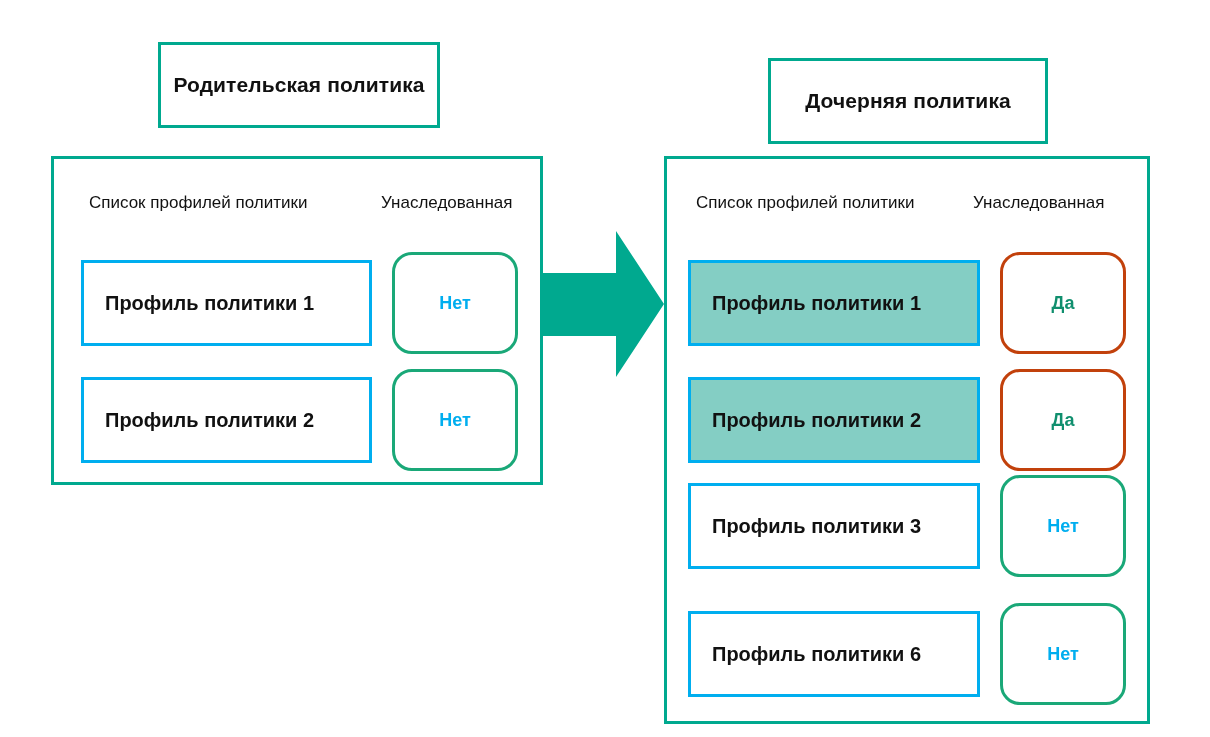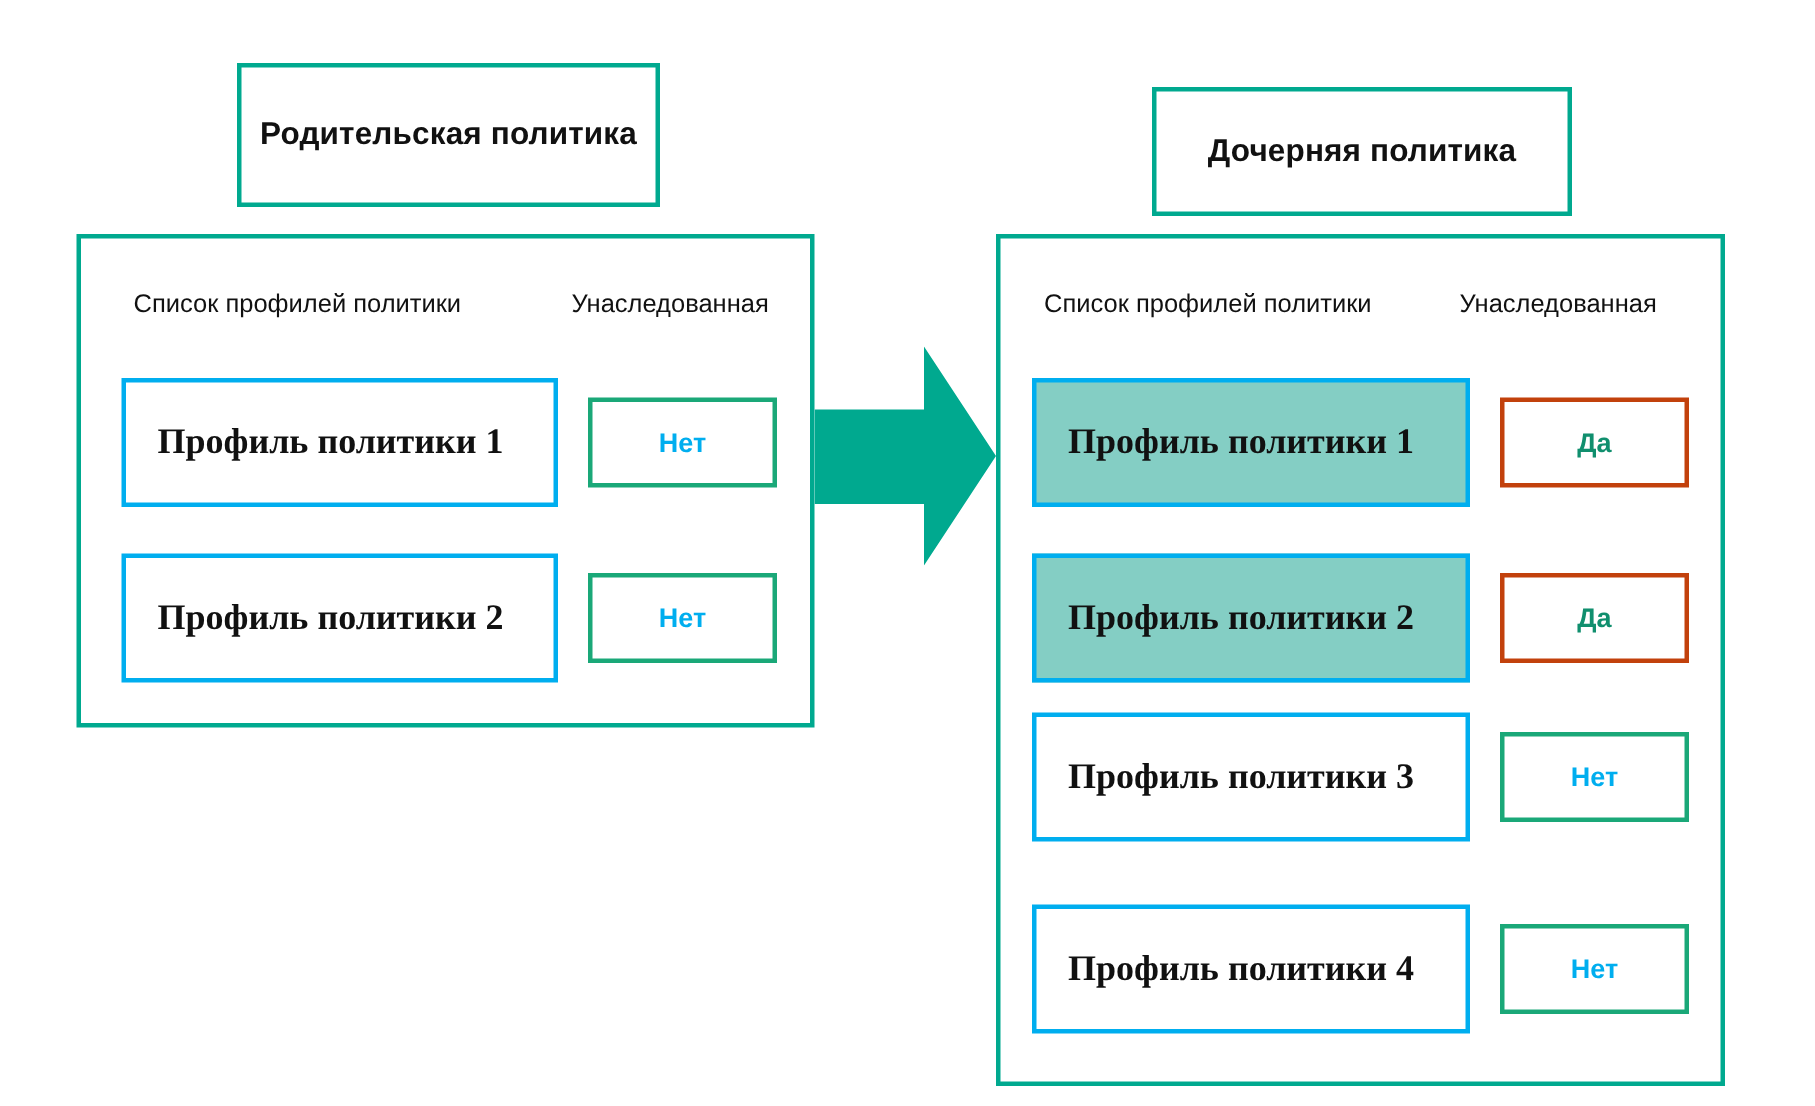--- a/index.html
+++ b/index.html
@@ -29,21 +29,21 @@
     align-items: center;
     justify-content: center;
     text-align: center;
     color: #111111;
     font-weight: bold;
     font-size: 21px;
     line-height: 1.32;
     letter-spacing: 0.1px;
     padding: 4px 10px;
   }
-  #title-parent { left: 158px; top: 42px; width: 282px; height: 96px; }
+  #title-parent { left: 158px; top: 42px; width: 282px; height: 86px; }
   #title-child  { left: 768px; top: 58px; width: 280px; height: 86px; }
 
   
   .panel {
     position: absolute;
     box-sizing: border-box;
     border: 3px solid #00a98f;
     background: #ffffff;
   }
   #panel-parent { left: 51px;  top: 156px; width: 492px; height: 329px; }
@@ -74,36 +74,36 @@
   .profile-box {
     box-sizing: border-box;
     border: 3px solid #00aeef;
     background: #ffffff;
     height: 86px;
     display: flex;
     align-items: center;
     padding-left: 21px;
     color: #111111;
     font-weight: bold;
-    font-size: 24px;
+    font-size: 20px;
     white-space: nowrap;
-    font-family: Liberation Serif, serif;
   }
   .profile-box.highlighted {
     background: #84cec4;
   }
   .value-box {
     box-sizing: border-box;
-    height: 60px;
+    height: 102px;
     background: #ffffff;
     display: flex;
     align-items: center;
     justify-content: center;
     font-weight: bold;
     font-size: 18px;
+    border-radius: 20px;
   }
   .value-box.no {
     border: 3px solid #1aa878;
     color: #00aeef;
   }
   .value-box.yes {
     border: 3px solid #c2410c;
     color: #108f6e;
   }
 
@@ -204,21 +204,21 @@
     <div id="pc-row-2" class="row">
       <div class="profile-box">
         <span>Профиль политики 3</span>
       </div>
       <div class="value-box no">
         <span>Нет</span>
       </div>
     </div>
     <div id="pc-row-3" class="row">
       <div class="profile-box">
-        <span>Профиль политики 4</span>
+        <span>Профиль политики 6</span>
       </div>
       <div class="value-box no">
         <span>Нет</span>
       </div>
     </div>
   </div>
 
 </div>
 
 </body></html>

